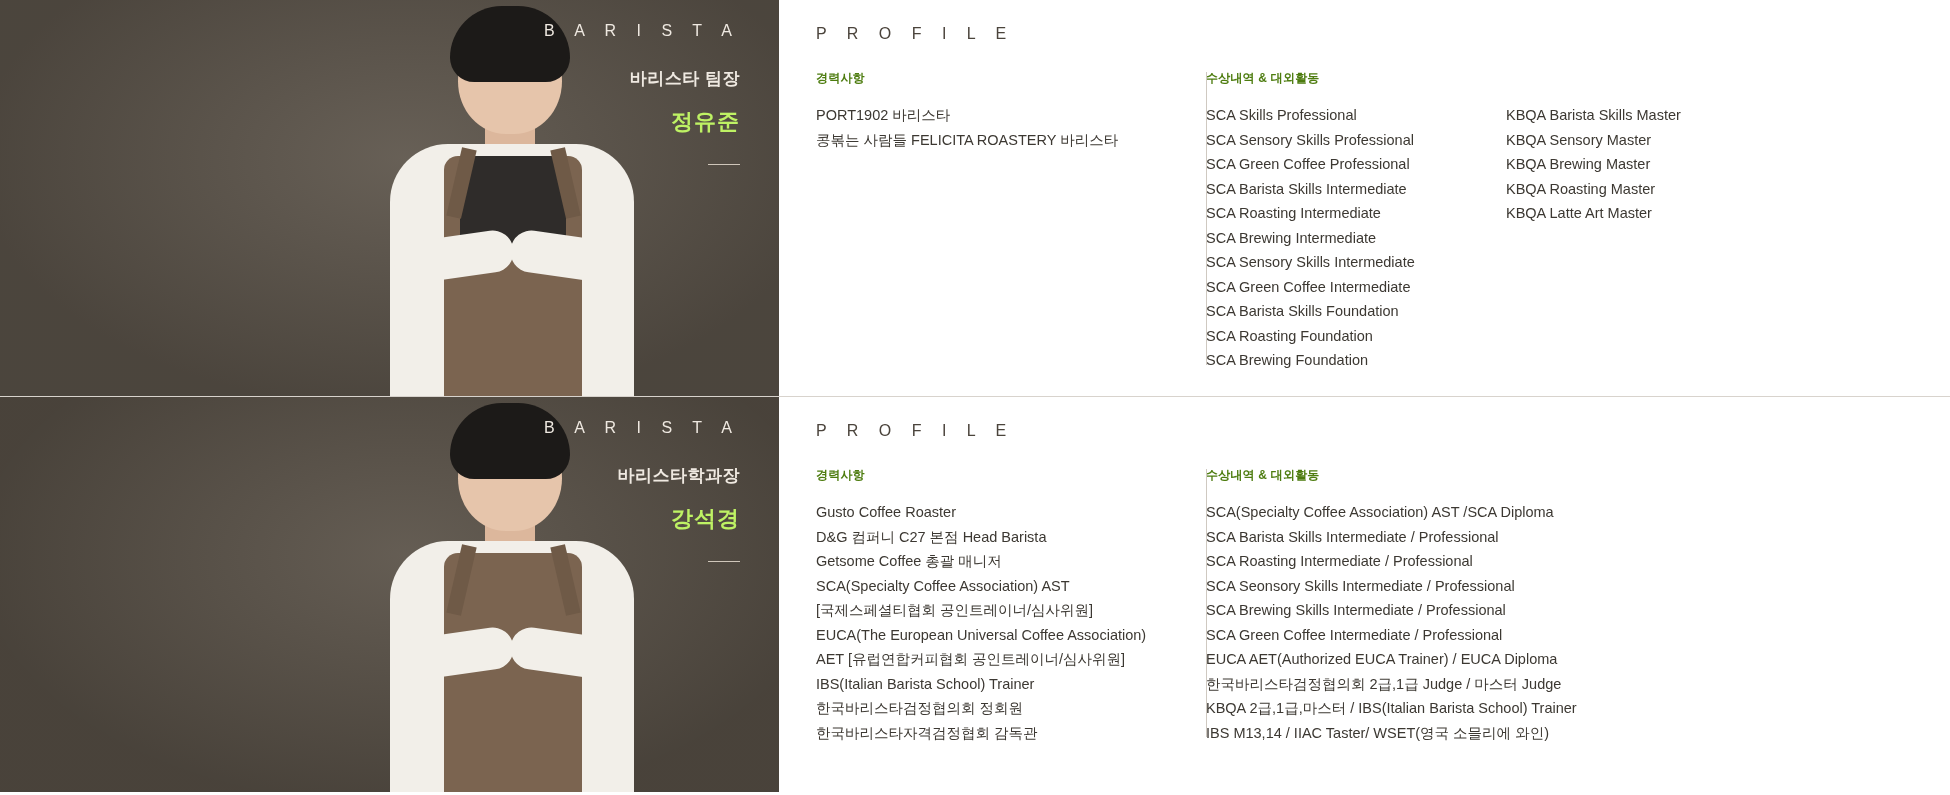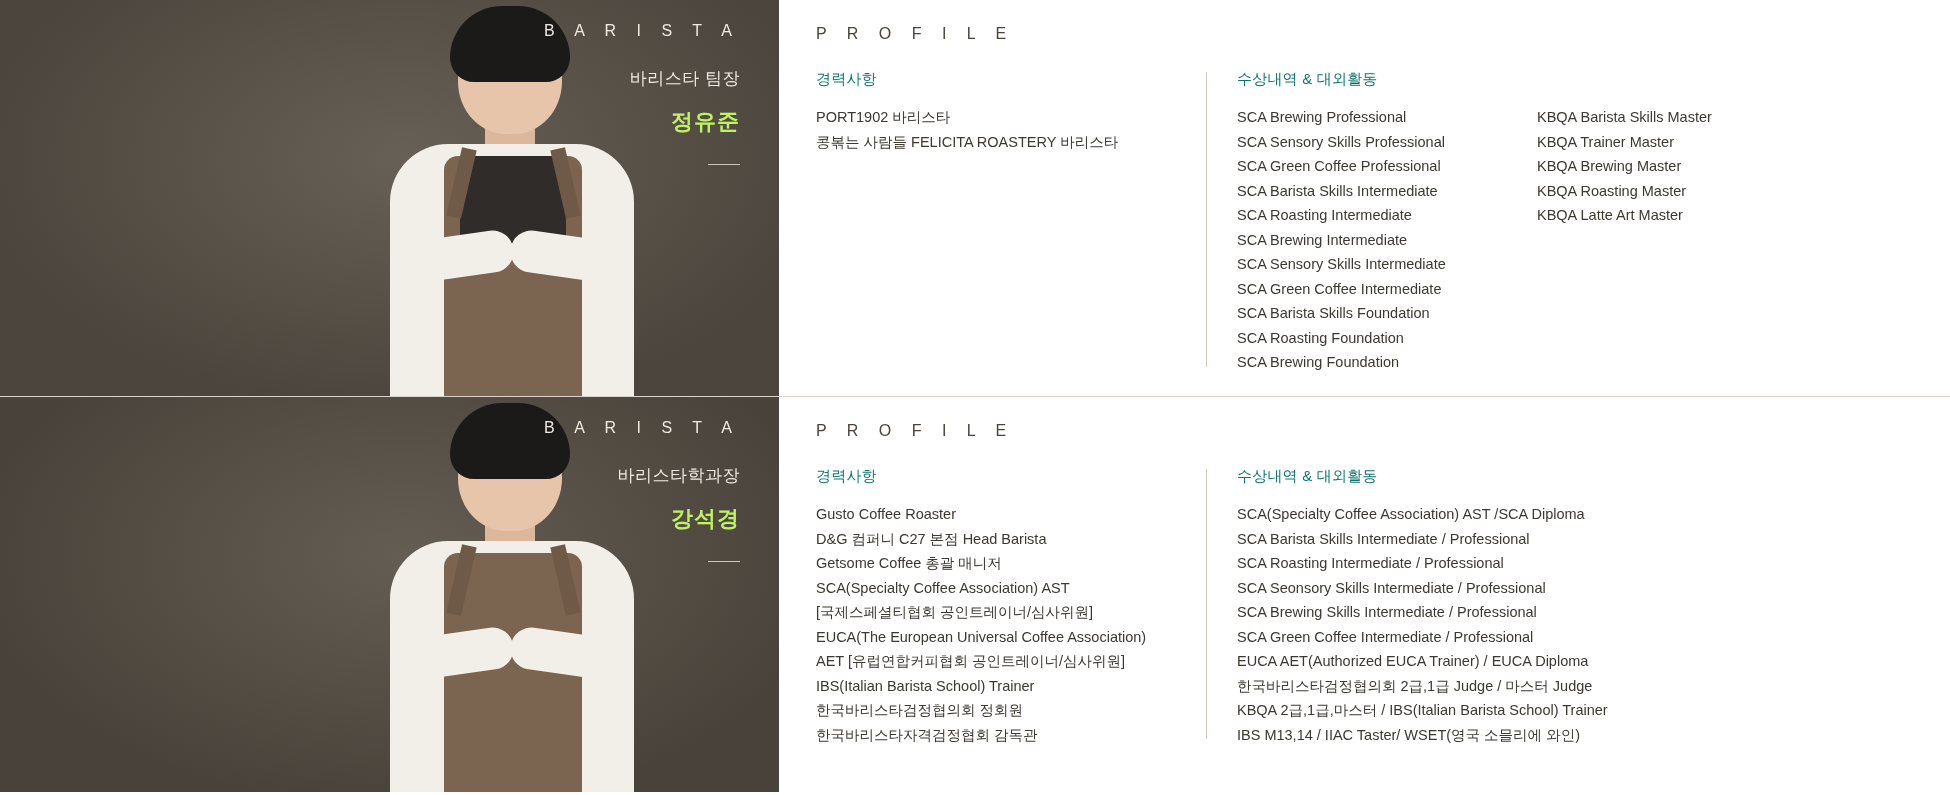--- a/index.html
+++ b/index.html
@@ -154,20 +154,21 @@
     letter-spacing: 8px;
     color: #efe9e1;
     margin-bottom: 27px;
     font-weight: 400;
   }
   .role {
     font-size: 17px;
     color: #efe9e1;
     margin-bottom: 17px;
     letter-spacing: 0.5px;
+    font-weight: bold;
   }
   .name {
     font-size: 22px;
     color: #bef264;
     font-weight: bold;
     letter-spacing: 1px;
     margin-bottom: 14px;
   }
   .rule {
     display: inline-block;
@@ -196,34 +197,34 @@
     left: 37px;
     top: 70px;
     right: 10px;
     display: flex;
   }
   .col {
     position: relative;
     box-sizing: border-box;
   }
   .col-career { width: 390px; padding-right: 20px; }
-  .col-awards-wide { width: 700px; padding-left: 31px; }
+  .col-awards-wide { width: 700px; }
   .col-divider::before {
     content: "";
     position: absolute;
     left: 0;
     top: 2px;
     bottom: 8px;
     width: 1px;
     background: #cfc9c1;
   }
   .col-title {
-    font-size: 15px;
-    font-weight: normal;
-    color: #0f766e;
+    font-size: 12px;
+    font-weight: bold;
+    color: #4d7c0f;
     margin-bottom: 16px;
     letter-spacing: 0.2px;
   }
   ul.items {
     list-style: none;
     margin: 0;
     padding: 0;
   }
   ul.items li {
     font-size: 14.5px;
@@ -271,35 +272,35 @@
           <div class="col-title">경력사항</div>
           <ul class="items">
             <li>PORT1902 바리스타</li>
             <li>콩볶는 사람들 FELICITA ROASTERY 바리스타</li>
           </ul>
         </div>
         <div class="col col-awards-wide col-divider">
           <div class="col-title">수상내역 &amp; 대외활동</div>
           <div class="awards-flex">
             <ul class="items awards-sub" style="width:300px">
-              <li>SCA Brewing Professional</li>
+              <li>SCA Skills Professional</li>
               <li>SCA Sensory Skills Professional</li>
               <li>SCA Green Coffee Professional</li>
               <li>SCA Barista Skills Intermediate</li>
               <li>SCA Roasting Intermediate</li>
               <li>SCA Brewing Intermediate</li>
               <li>SCA Sensory Skills Intermediate</li>
               <li>SCA Green Coffee Intermediate</li>
               <li>SCA Barista Skills Foundation</li>
               <li>SCA Roasting Foundation</li>
               <li>SCA Brewing Foundation</li>
             </ul>
             <ul class="items">
               <li>KBQA Barista Skills Master</li>
-              <li>KBQA Trainer Master</li>
+              <li>KBQA Sensory Master</li>
               <li>KBQA Brewing Master</li>
               <li>KBQA Roasting Master</li>
               <li>KBQA Latte Art Master</li>
             </ul>
           </div>
         </div>
       </div>
     </div>
   </section>
 

